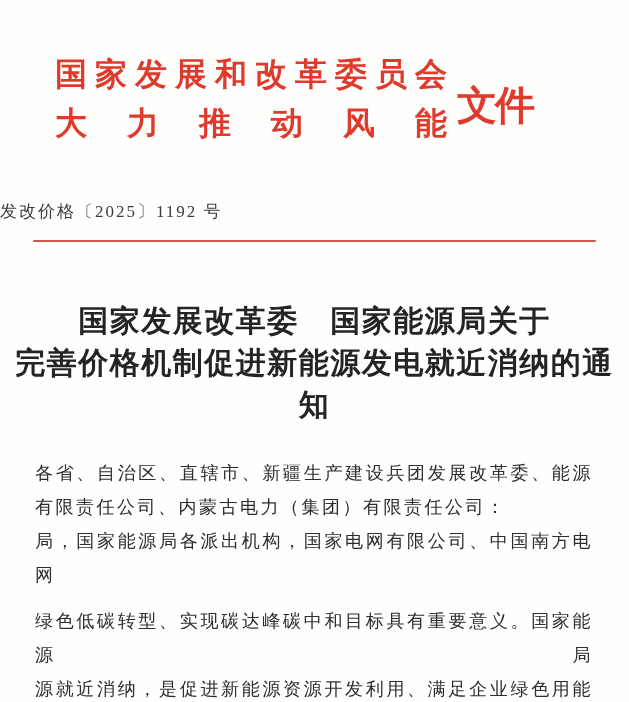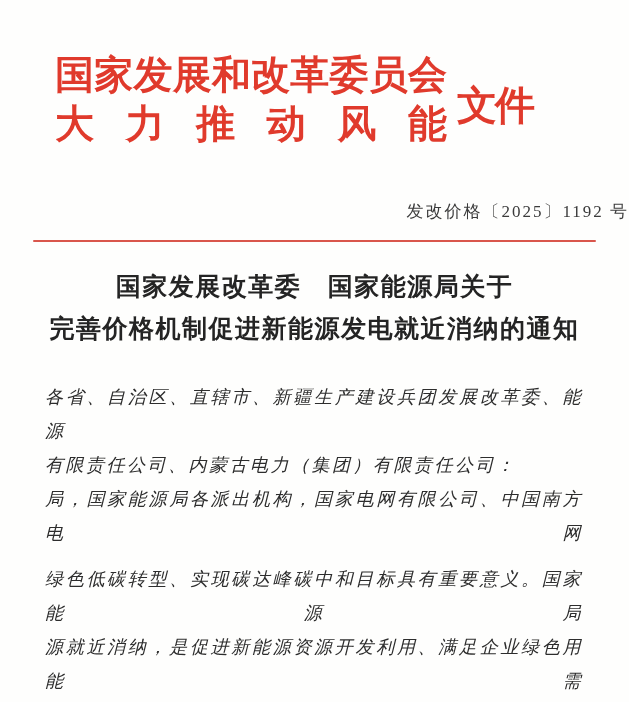--- a/index.html
+++ b/index.html
@@ -22,72 +22,72 @@
   
   .letterhead {
     display: flex;
     align-items: flex-start;
     margin: 50px 0 0 55px;
   }
   .agency-block { width: 392px; }
   .agency-line {
     color: var(--red);
     font-weight: bold;
-    font-size: 39px;
+    font-size: 32px;
     line-height: 49px;
     text-align: justify;
     text-align-last: justify;
     white-space: normal;
   }
   .doc-type {
     color: var(--red);
     font-weight: bold;
     font-size: 40px;
     line-height: 56px;
     margin: 28px 0 12px 10px;
     letter-spacing: -2px;
   }
 
   
   .doc-number {
     margin-top: 52px;
-    text-align: right;
+    text-align: left;
     font-size: 17px;
     letter-spacing: 2px;
     color: #3b3b3b;
   }
 
   
   .red-rule {
     margin: 17px 33px 0 33px;
     height: 2px;
     background: var(--rule-red);
     border-radius: 1px;
   }
 
   
   .title {
-    margin-top: 24px;
+    margin-top: 58px;
     text-align: center;
     color: #242424;
     font-weight: bold;
-    font-size: 25px;
+    font-size: 30px;
     line-height: 42px;
     letter-spacing: 1.5px;
   }
 
   
   .body-text {
     margin: 30px 34px 0 33px;
     color: var(--text);
     font-size: 18px;
     line-height: 34px;
     letter-spacing: 2.5px;
   }
-  .para { margin: 12px; font-style: italic; }
+  .para { margin: 2px; }
   .para + .para { margin-top: 12px; }
   .body-line {
     text-align: justify;
     text-align-last: justify;
   }
   .body-line.last {
     text-align-last: left;
   }
   .body-line.indent {
     text-indent: 2.2em;

